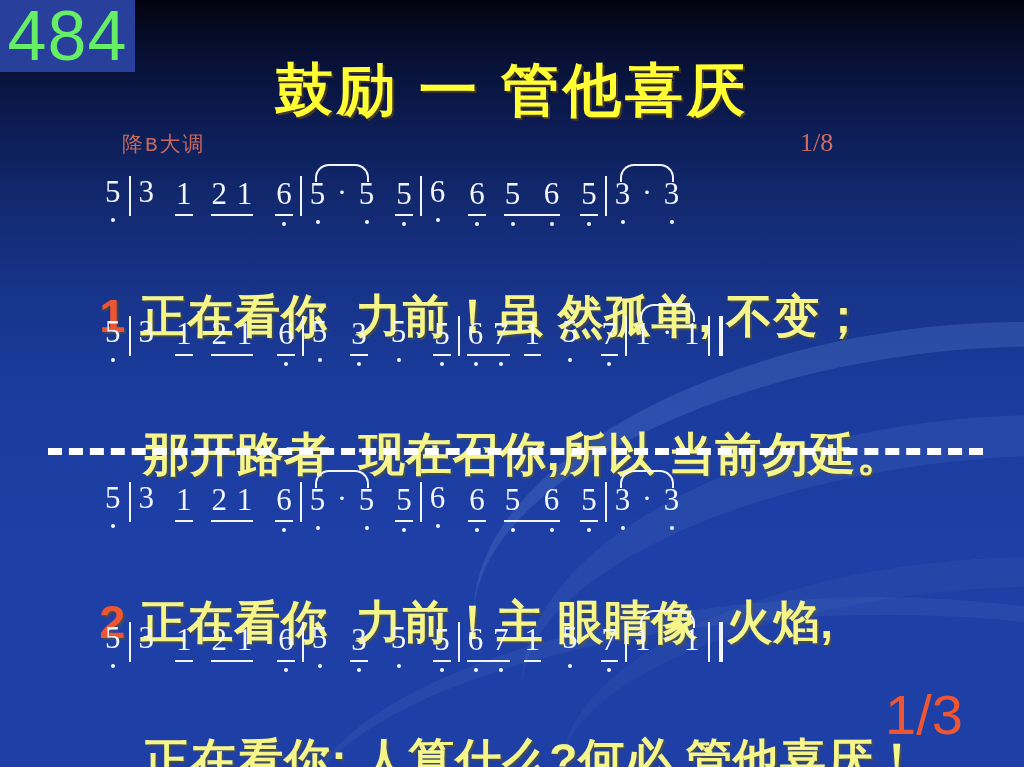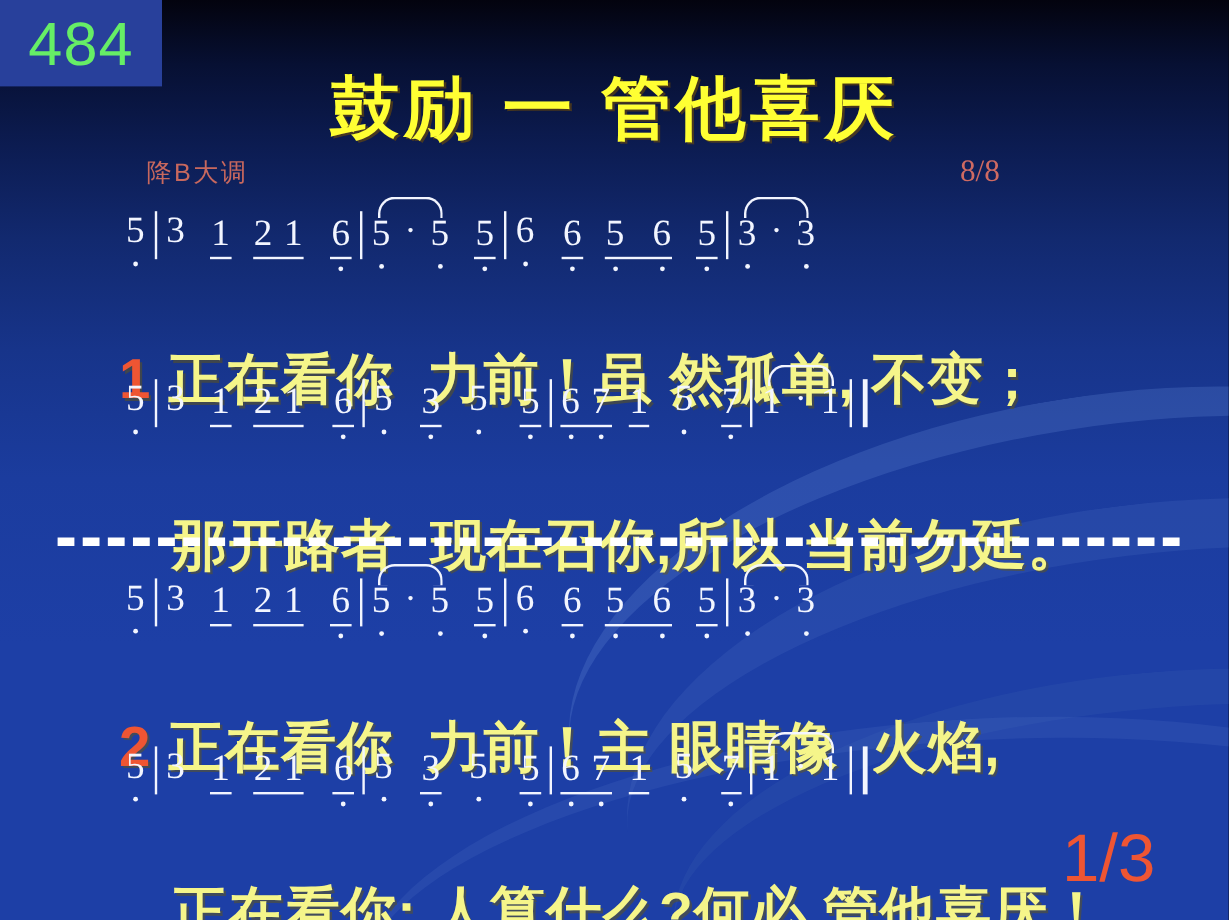--- a/index.html
+++ b/index.html
@@ -60,21 +60,21 @@
     position: absolute;
     left: 0; top: 0;
     width: 135px; height: 72px;
     background: #28409b;
     display: flex;
     align-items: center;
     justify-content: center;
   }
   #hymn-badge .num {
     color: #66ee66;
-    font-size: 51px;
+    font-size: 70px;
     line-height: 1;
     letter-spacing: 1px;
   }
 
   
   #title {
     position: absolute;
     left: 0; top: 52px;
     width: 1024px;
     text-align: center;
@@ -84,21 +84,21 @@
     letter-spacing: 4px;
     text-shadow: 2px 2px 0 rgba(120,80,0,0.55);
   }
 
   
   #key-sig {
     position: absolute;
     left: 122px; top: 130px;
     color: #c8685e;
     font-size: 21px;
-    font-family: Liberation Sans, sans-serif;
+    font-family: Liberation Mono, monospace;
     letter-spacing: 2px;
   }
   #time-sig {
     position: absolute;
     left: 800px; top: 128px;
     color: #cf6a62;
     font-size: 26px;
     font-family: "Liberation Serif", "DejaVu Serif", serif;
   }
 
@@ -238,21 +238,21 @@
   <div class="swoosh swoosh-d"></div>
 
   <div id="hymn-badge">
     <span class="num">484</span>
   </div>
 
   <div id="title">鼓励 一 管他喜厌</div>
 
   <div id="key-sig">降B大调</div>
 
-  <div id="time-sig">8/8</div>
+  <div id="time-sig">1/8</div>
 
   <div class="staff" style="top:176px;">
     <div class="staff-inner" style="margin-left:104px;">
       <span class="note low">
           <span class="glyph">5</span>
         </span>
       <span class="bar"></span>
       <span class="measure">
         <span class="note">
             <span class="glyph">3</span>

